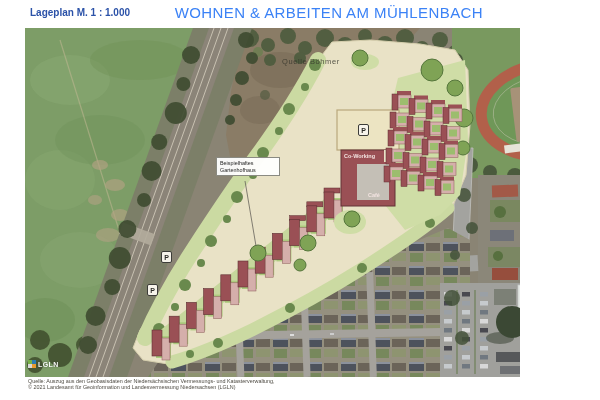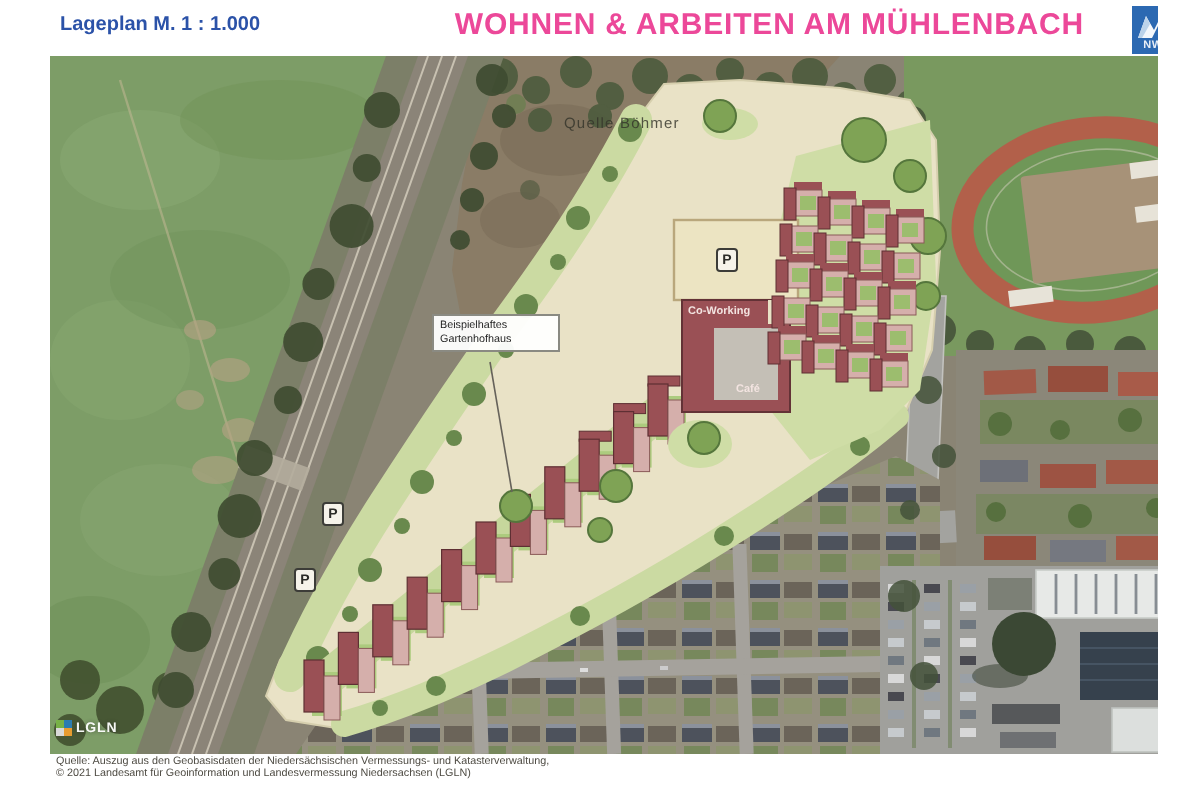--- a/index.html
+++ b/index.html
@@ -1,21 +1,21 @@
 <!DOCTYPE html>
 <html><head>
 <meta charset="utf-8">
 <style>
   html,body{margin:0;padding:0;background:#ffffff;}
-  #stage{position:relative;width:579px;height:400px;overflow:hidden;background:#ffffff;
+  #stage{position:relative;width:520px;height:400px;overflow:hidden;background:#ffffff;
          font-family:"Liberation Sans", sans-serif;}
   #map-svg{position:absolute;left:0;top:0;}
   .abs{position:absolute;}
   #scale-label{left:30px;top:7px;font-weight:bold;font-size:10px;color:#2b52a8;}
-  #main-title{right:37px;top:4px;font-weight:bold;font-size:15px;color:#ec4899;letter-spacing:.4px;white-space:nowrap;}
+  #main-title{right:37px;top:4px;font-weight:normal;font-size:15px;color:#3b82f6;letter-spacing:.4px;white-space:nowrap;}
   #logo{left:566px;top:3px;width:25px;height:24px;background:#2c69b2;display:flex;flex-direction:column;align-items:center;justify-content:flex-end;}
   #logo .logo-text{font-size:5.5px;font-weight:bold;color:#e8eef6;line-height:6px;margin-bottom:1px;letter-spacing:.3px;}
   #kolonat-label{left:282px;top:57px;font-size:7.5px;color:#35352b;opacity:.82;letter-spacing:.6px;white-space:nowrap;}
   #callout{left:216px;top:157px;width:56px;background:rgba(255,255,255,.95);border:.5px solid #8a8a82;
            padding:2px 3px;font-size:5.4px;line-height:6.5px;color:#1f1f1f;}
   .bld-label{font-weight:bold;font-size:5.5px;color:#f3e4e1;white-space:nowrap;}
   #cw-label{left:344px;top:153px;}
   #cafe-label{left:368px;top:192px;}
   .p-sym{width:9px;height:10px;background:#f6f3ea;border:1px solid #3c3c38;border-radius:2px;
          display:flex;align-items:center;justify-content:center;font-size:7px;font-weight:bold;color:#2c2c28;line-height:1;}

